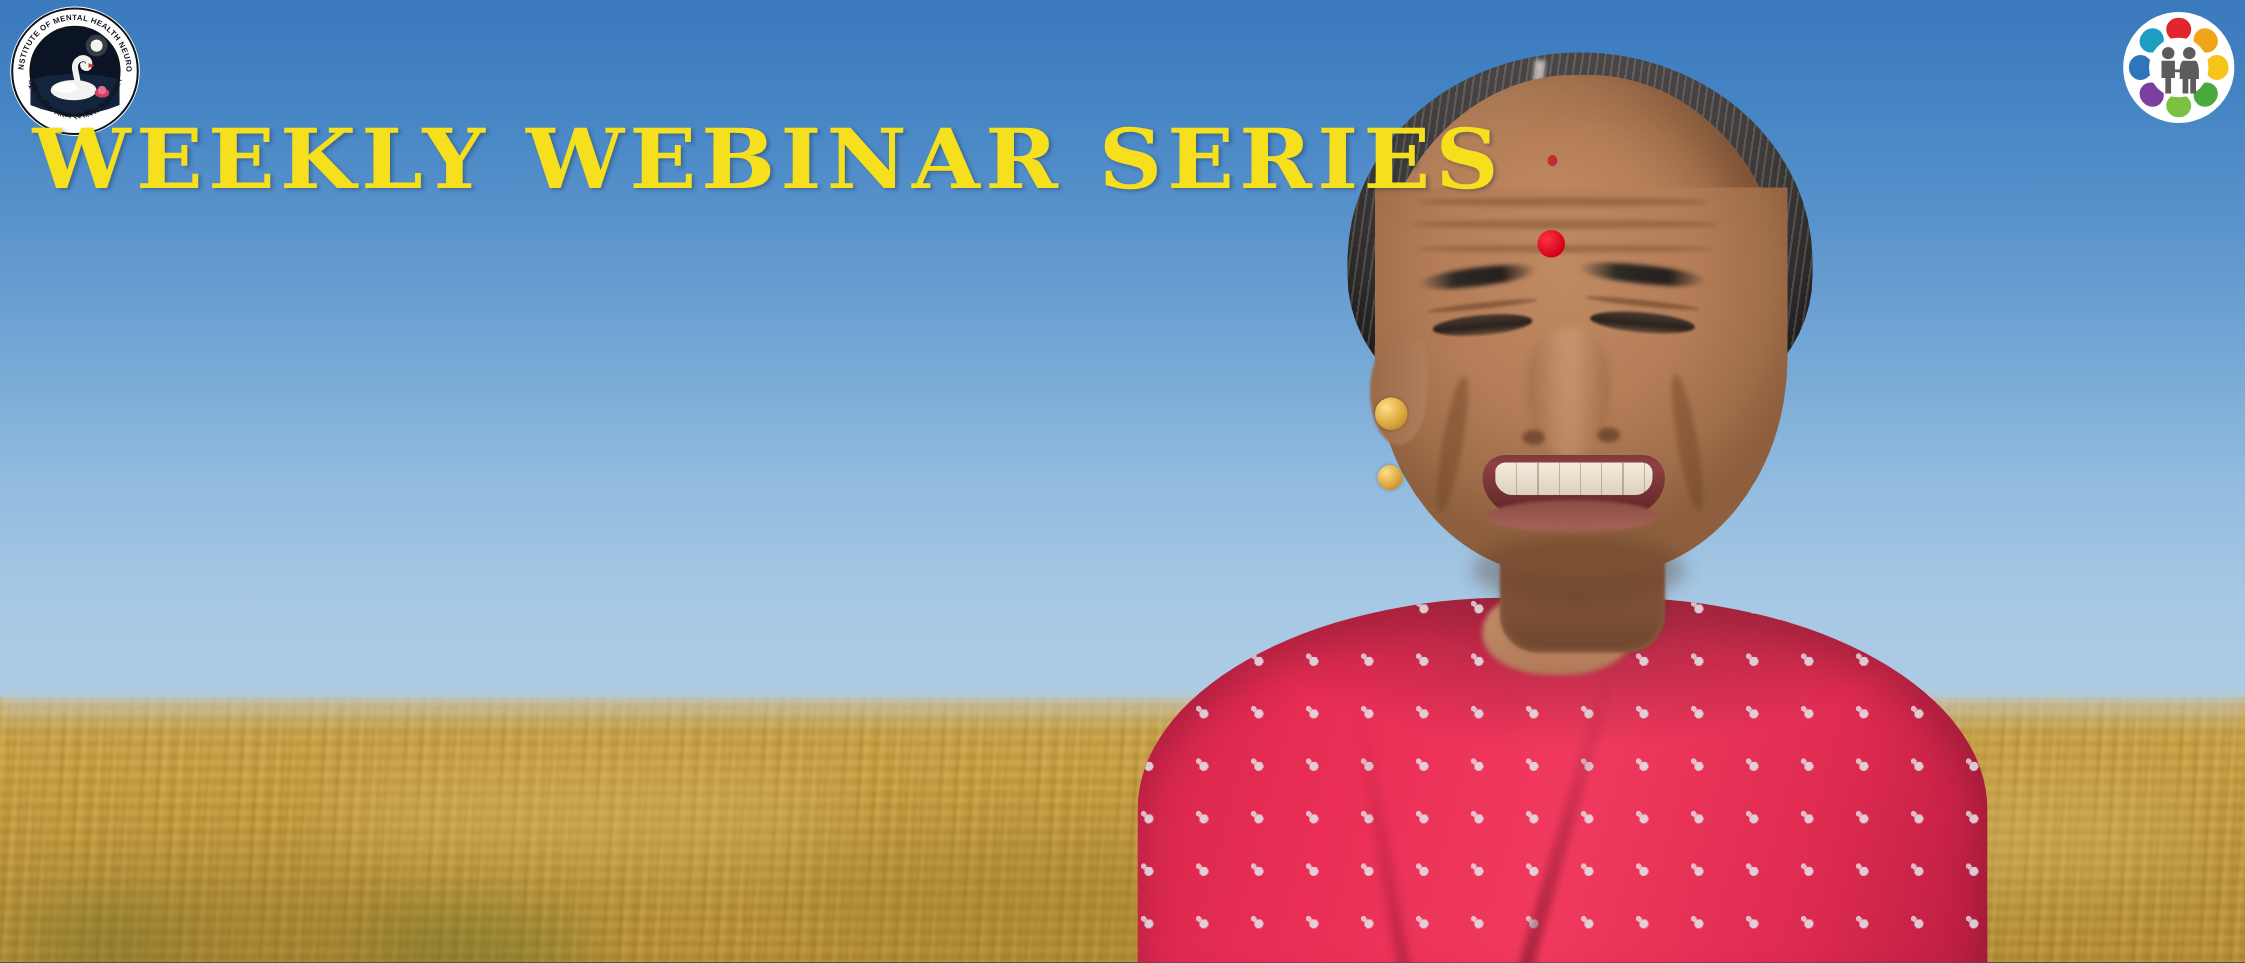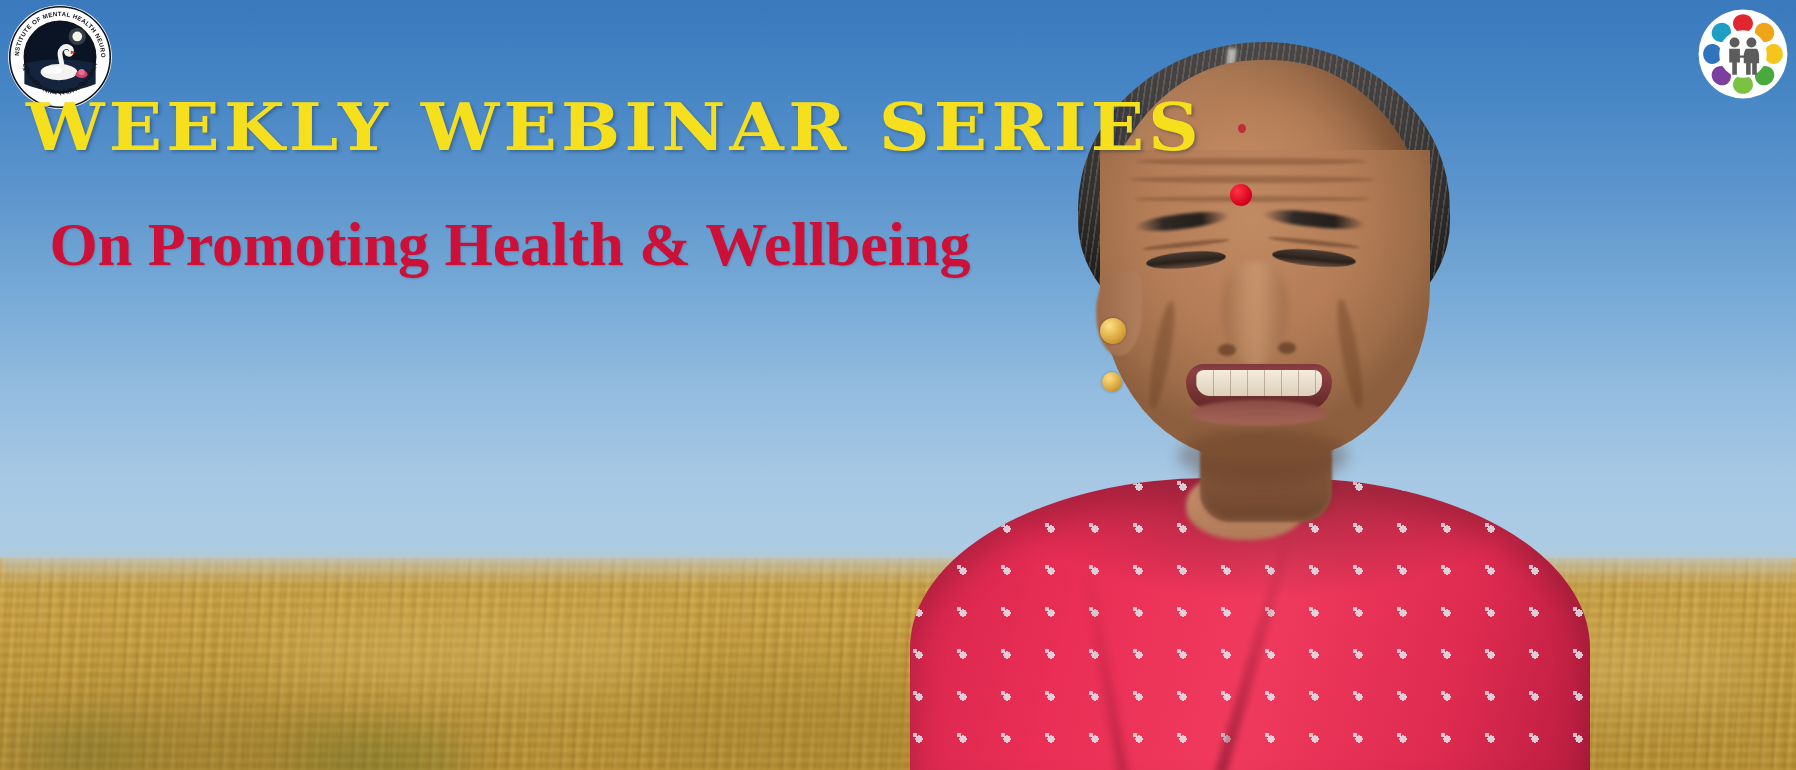--- a/index.html
+++ b/index.html
@@ -570,16 +570,15 @@
         <circle cx="71" cy="45" r="6.5"></circle>
         <path d="M64,53 c0,0 -3,3 -3,10 l0,9 l3,0 l0,15 l6,0 l0,-15 l2,0 l0,15 l6,0 l0,-15 l3,0 l0,-9 c0,-7 -3,-10 -3,-10 z"></path>
         <rect x="55" y="62" width="10" height="3" rx="1.5"></rect>
       </g>
     </svg>
   </div>
 
   <div class="headline">WEEKLY WEBINAR SERIES</div>
 
   <div class="subtext">
-    <span class="line">On Promoting Health &amp; Wellbeing</span>
   </div>
 
 </div>
 
 </body></html>

